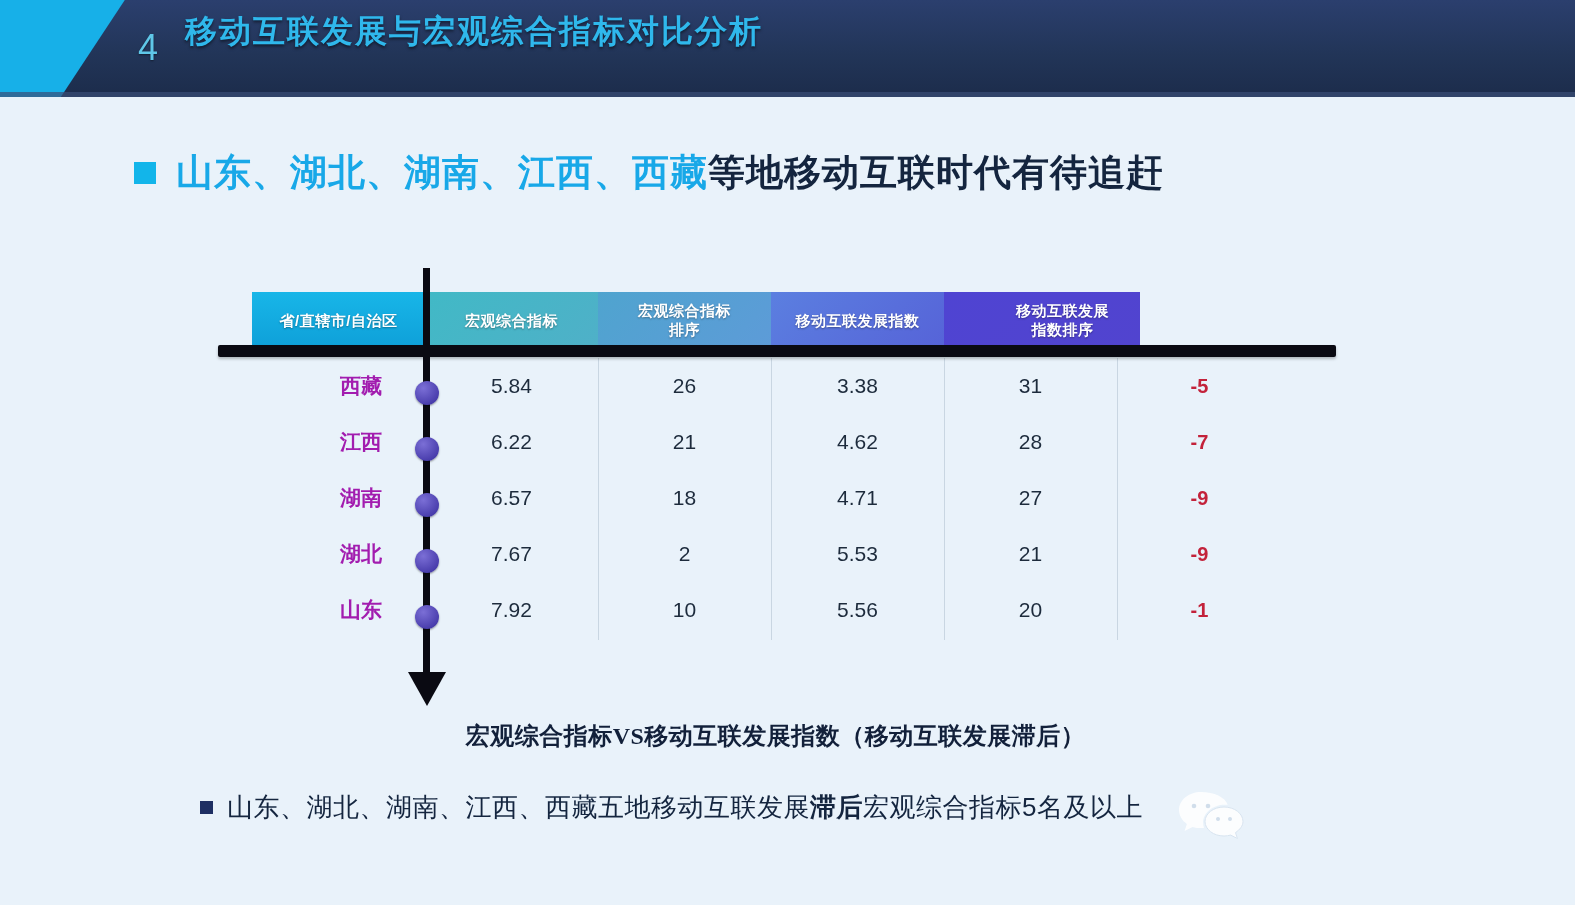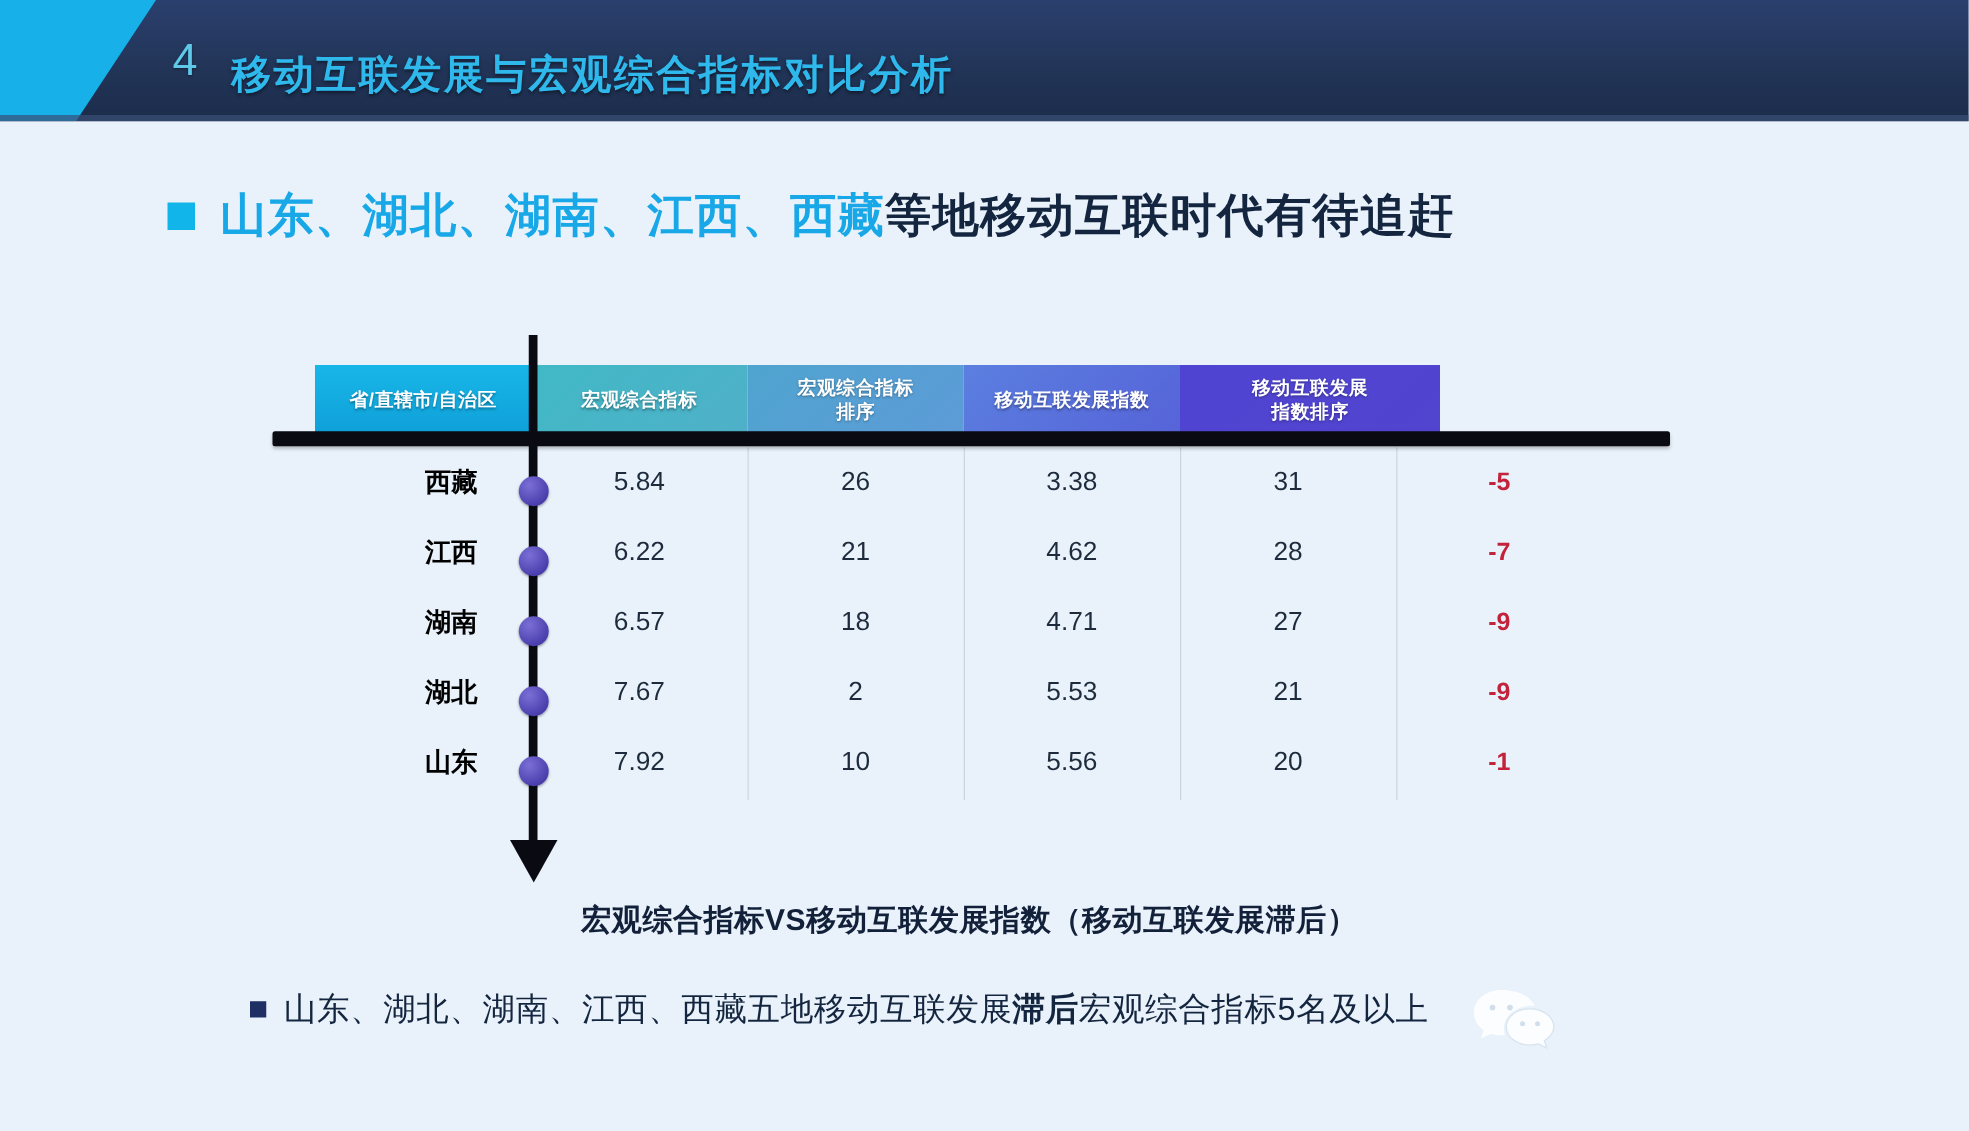--- a/index.html
+++ b/index.html
@@ -22,21 +22,21 @@
     background:#17b0e8;
     clip-path:polygon(0 0,78% 0,38% 100%,0 100%);
   }
   .title-num{
     position:absolute;left:138px;top:27px;
     font-size:36px;color:#5fc7e8;font-weight:400;
     letter-spacing:1px;
     text-shadow:0 1px 2px rgba(0,0,0,.45);
   }
   .title-text{
-    position:absolute;left:185px;top:38px;
+    position:absolute;left:185px;top:10px;
     font-size:32px;color:#2fb8ec;font-weight:bold;
     letter-spacing:2px;
     text-shadow:0 2px 3px rgba(0,0,0,.5);
     white-space:nowrap;
   }
   .titlebar-underline{
     position:absolute;left:0;top:92px;width:1575px;height:5px;
     background:#3a4e78;opacity:.7;
   }
 
@@ -64,42 +64,42 @@
   .th{
     display:flex;align-items:center;justify-content:center;text-align:center;
     color:#ffffff;font-size:15px;font-weight:bold;line-height:1.25;
     letter-spacing:.5px;
     text-shadow:0 1px 2px rgba(0,0,0,.35);
   }
   .th-0{width:173px;background:linear-gradient(180deg,#18b6e8,#0e9fd8);}
   .th-1{width:173px;background:linear-gradient(135deg,#41b9c6,#4fb0c8);}
   .th-2{width:173px;background:linear-gradient(135deg,#4fa4cf,#5d9bd8);}
   .th-3{width:173px;background:linear-gradient(135deg,#5b7fe0,#5663d8);}
-  .th-4{width:208px;background:linear-gradient(135deg,#4f44d2,#5144cf);}
+  .th-4{width:155px;background:linear-gradient(135deg,#4f44d2,#5144cf);padding-left:41px;}
   .th-5{width:165px;background:linear-gradient(135deg,#5b46b0,#5a45a8);}
 
   
   .black-rule{
     position:absolute;left:218px;top:345px;width:1118px;height:12px;
     background:#0a0a12;border-radius:2px;
     box-shadow:0 2px 3px rgba(0,0,0,.25);
   }
 
   
   .tbody{position:relative;margin-top:8px;}
   .trow{
     display:flex;height:56px;align-items:center;
   }
   .td{
     text-align:center;font-size:21px;color:#1d2b3c;
     font-family:"Liberation Sans","DejaVu Sans",sans-serif;
   }
   .td-prov{
     width:173px;text-align:left;padding-left:88px;box-sizing:border-box;
-    font-size:21px;font-weight:bold;color:#000000;
+    font-size:21px;font-weight:bold;color:#a21caf;
   }
   .td-0{width:173px;}
   .td-1{width:173px;}
   .td-2{width:173px;}
   .td-3{width:173px;}
   .td-diff{width:165px;font-weight:bold;color:#c3223a;font-size:20px;}
 
   
   .colsep{
     position:absolute;top:0;width:1px;height:282px;background:#c9d6e2;
@@ -122,21 +122,21 @@
     background:radial-gradient(circle at 35% 30%,#7b6fd6,#4b3fae 70%,#3a2f96);
     box-shadow:0 1px 2px rgba(0,0,0,.4);
   }
 
   
   .caption{
     position:absolute;left:0;top:720px;width:1575px;text-align:center;
     font-size:24px;font-weight:bold;color:#12203a;letter-spacing:.5px;
   }
   
-  .caption-inner{display:inline-block;transform:translateX(-12px);}
+  .caption-inner{display:inline-block;transform:translateX(-12px);font-family:Liberation Serif, serif;}
 
   
   .footnote{
     position:absolute;left:200px;top:790px;
     display:flex;align-items:center;
   }
   .fn-bullet{
     width:13px;height:13px;background:#1e2f63;margin-right:14px;flex:0 0 auto;
   }
   .fn-text{

